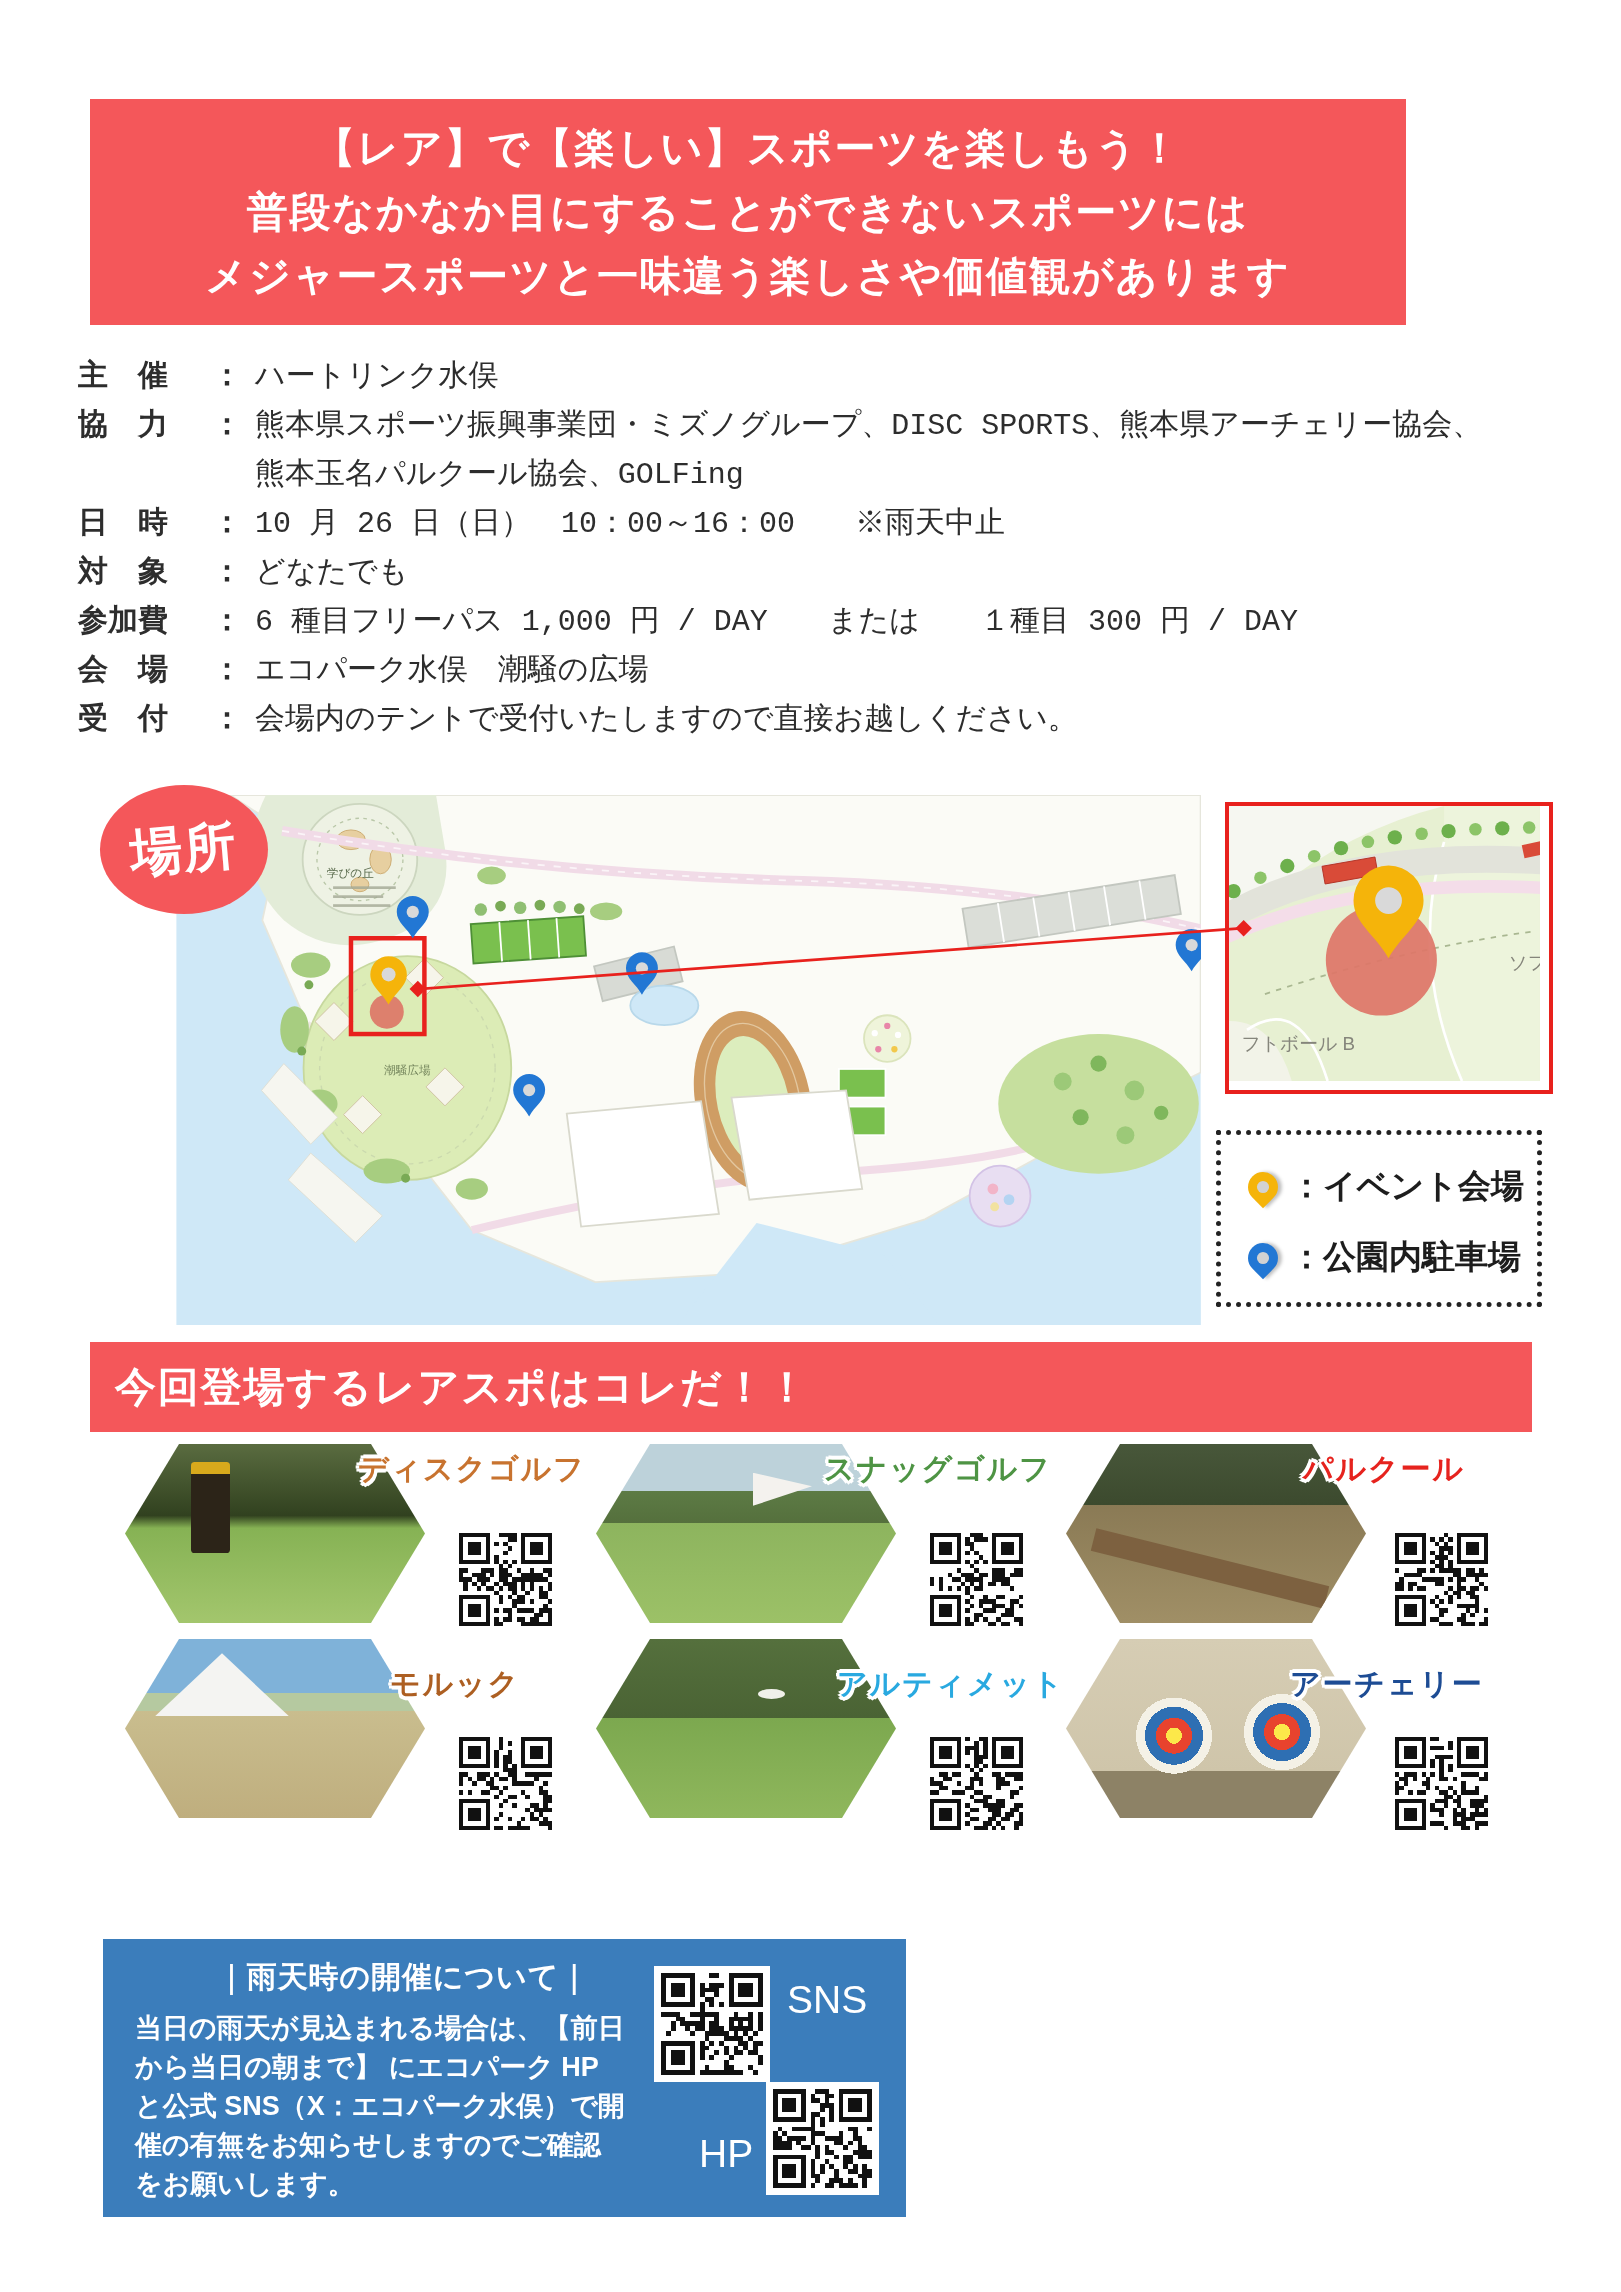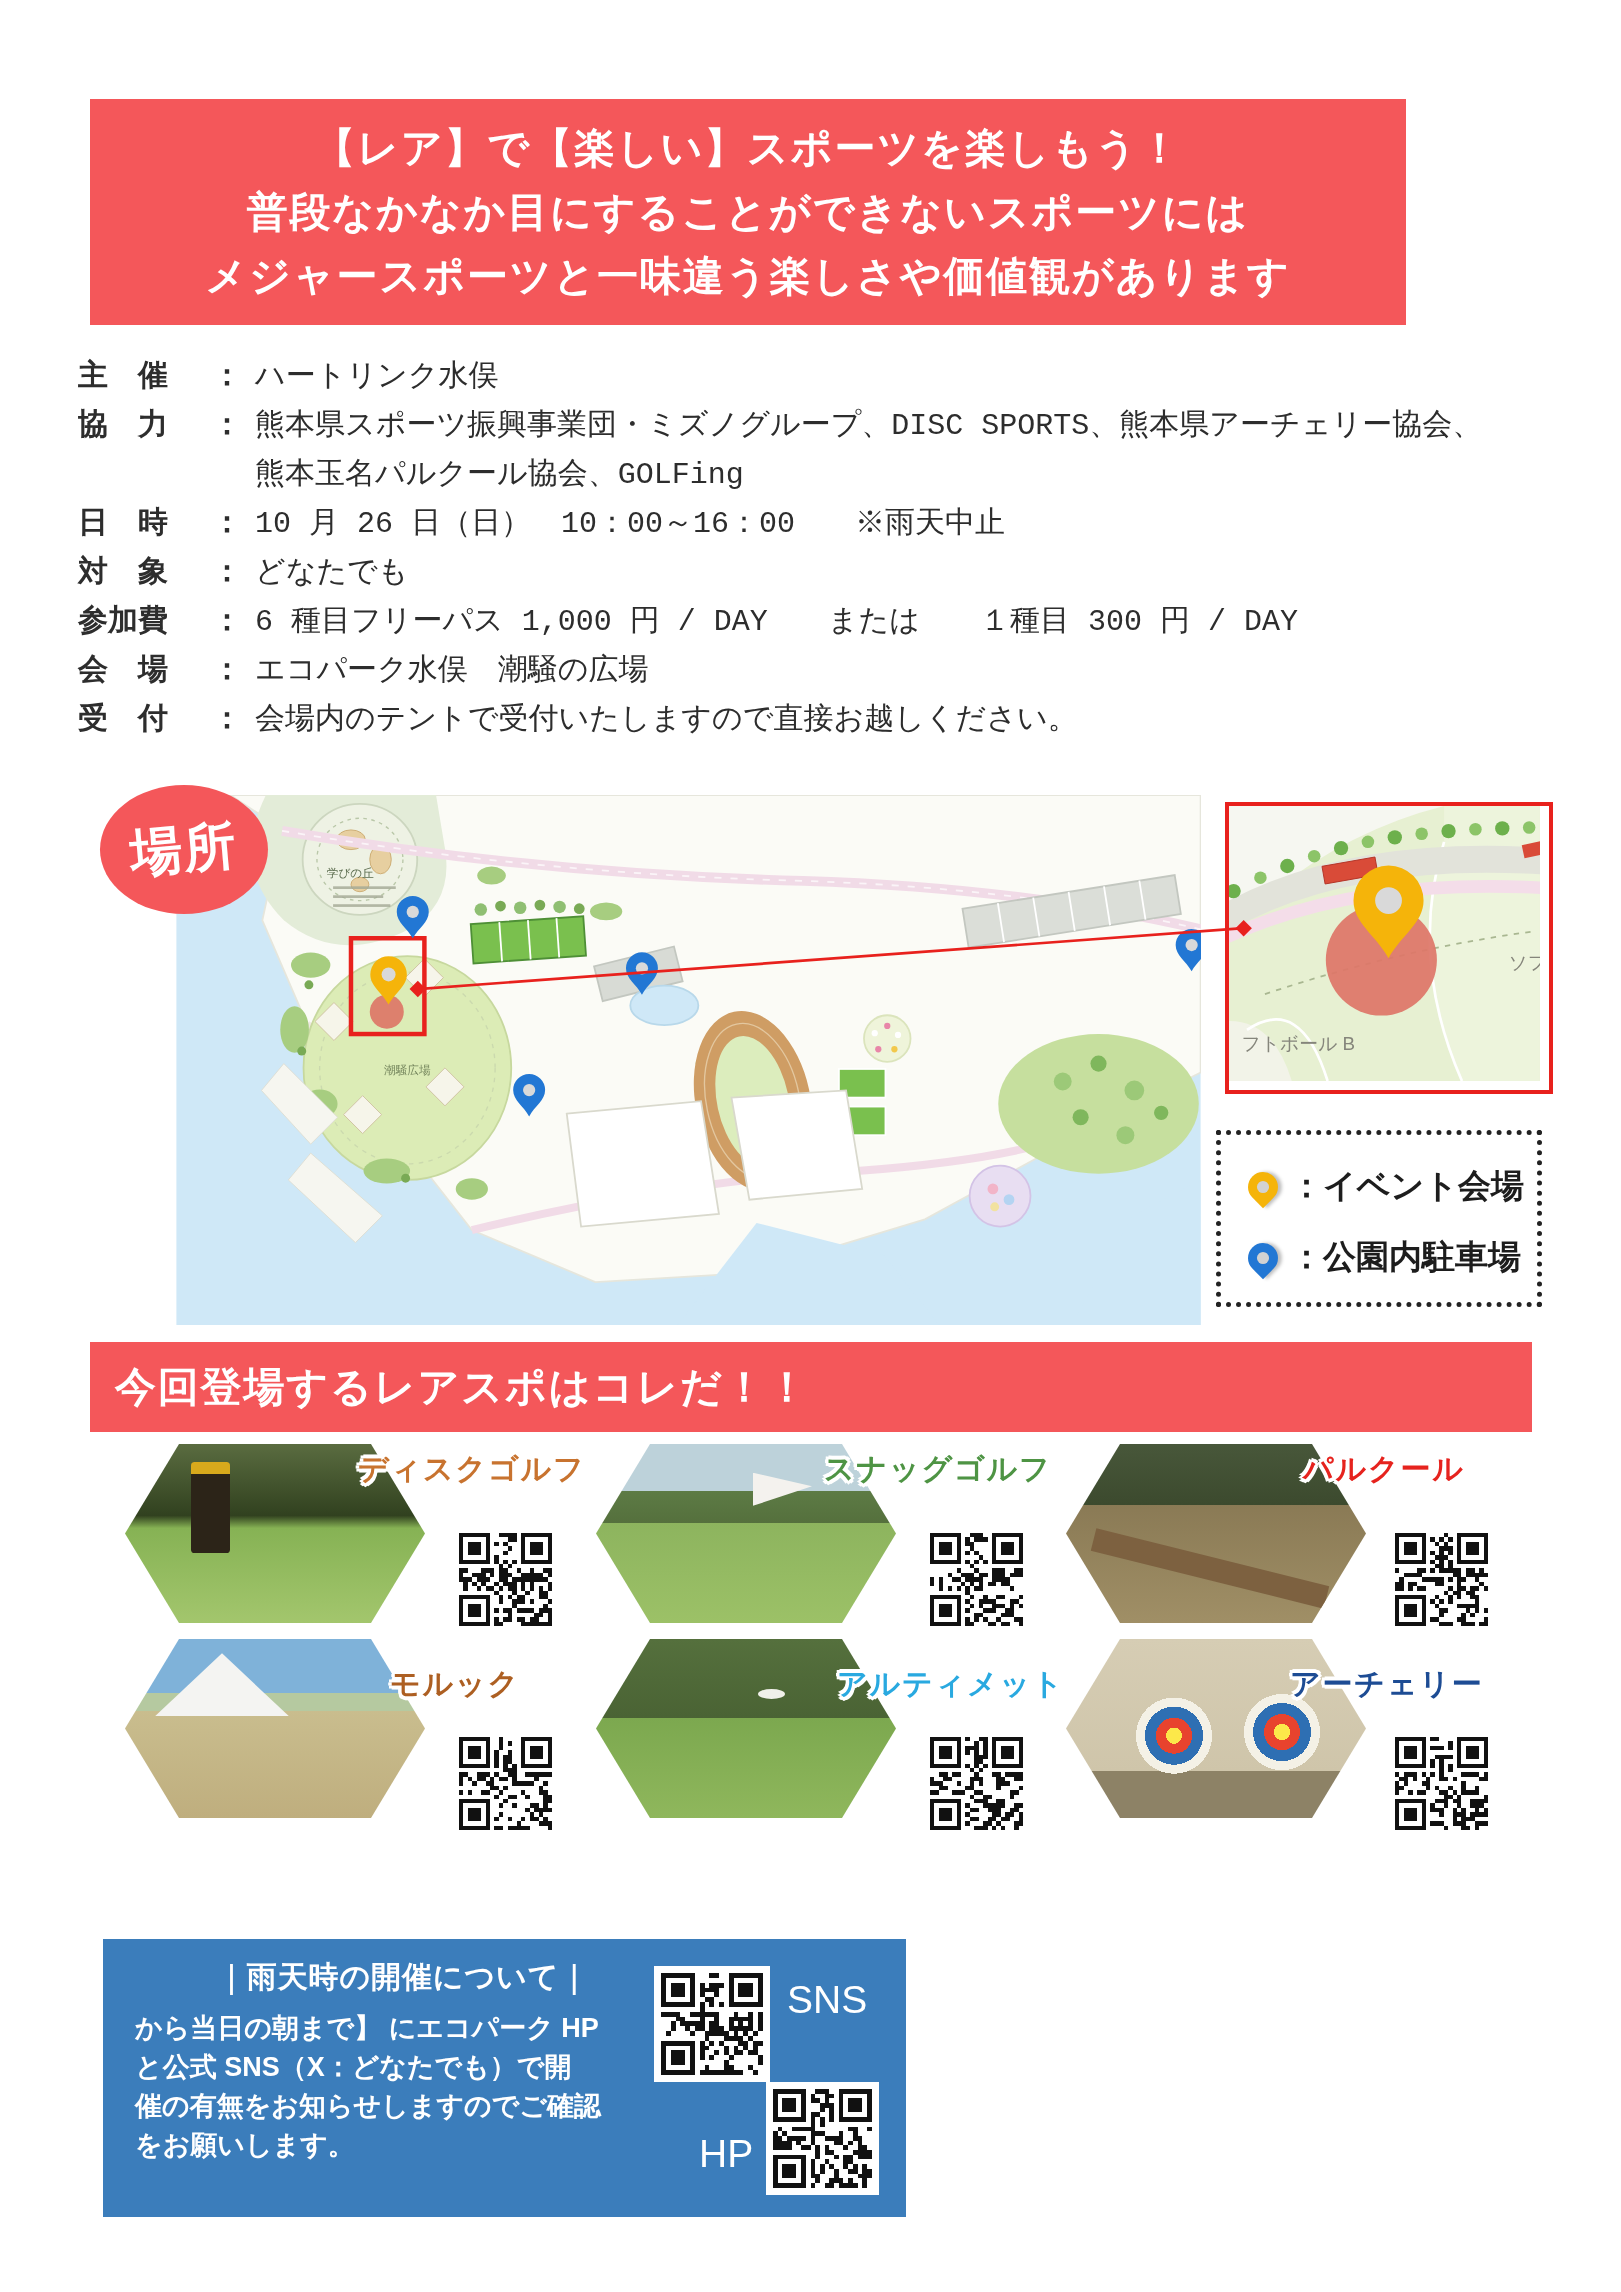--- a/index.html
+++ b/index.html
@@ -1639,22 +1639,23 @@
           <rect x="15" y="20" width="1" height="1"></rect>
           <rect x="16" y="20" width="1" height="1"></rect>
           <rect x="18" y="20" width="1" height="1"></rect>
         </svg>
       </div>
     </div>
 
   <div class="abs rain-box">
     <div class="rain-title">｜雨天時の開催について｜</div>
     <div class="rain-body" id="rainBody">
+        <div>当日の雨天が見込まれる場合は、【前日</div>
         <div>から当日の朝まで】 にエコパーク HP</div>
-        <div>と公式 SNS（X：どなたでも）で開</div>
+        <div>と公式 SNS（X：エコパーク水俣）で開</div>
         <div>催の有無をお知らせしますのでご確認</div>
         <div>をお願いします。</div>
       </div>
     <div class="abs qr qr-pad sns-qr">
         <svg viewBox="0 0 21 21" shape-rendering="crispEdges" fill="#111">
           <rect x="0" y="0" width="1" height="1"></rect>
           <rect x="1" y="0" width="1" height="1"></rect>
           <rect x="2" y="0" width="1" height="1"></rect>
           <rect x="3" y="0" width="1" height="1"></rect>
           <rect x="4" y="0" width="1" height="1"></rect>

